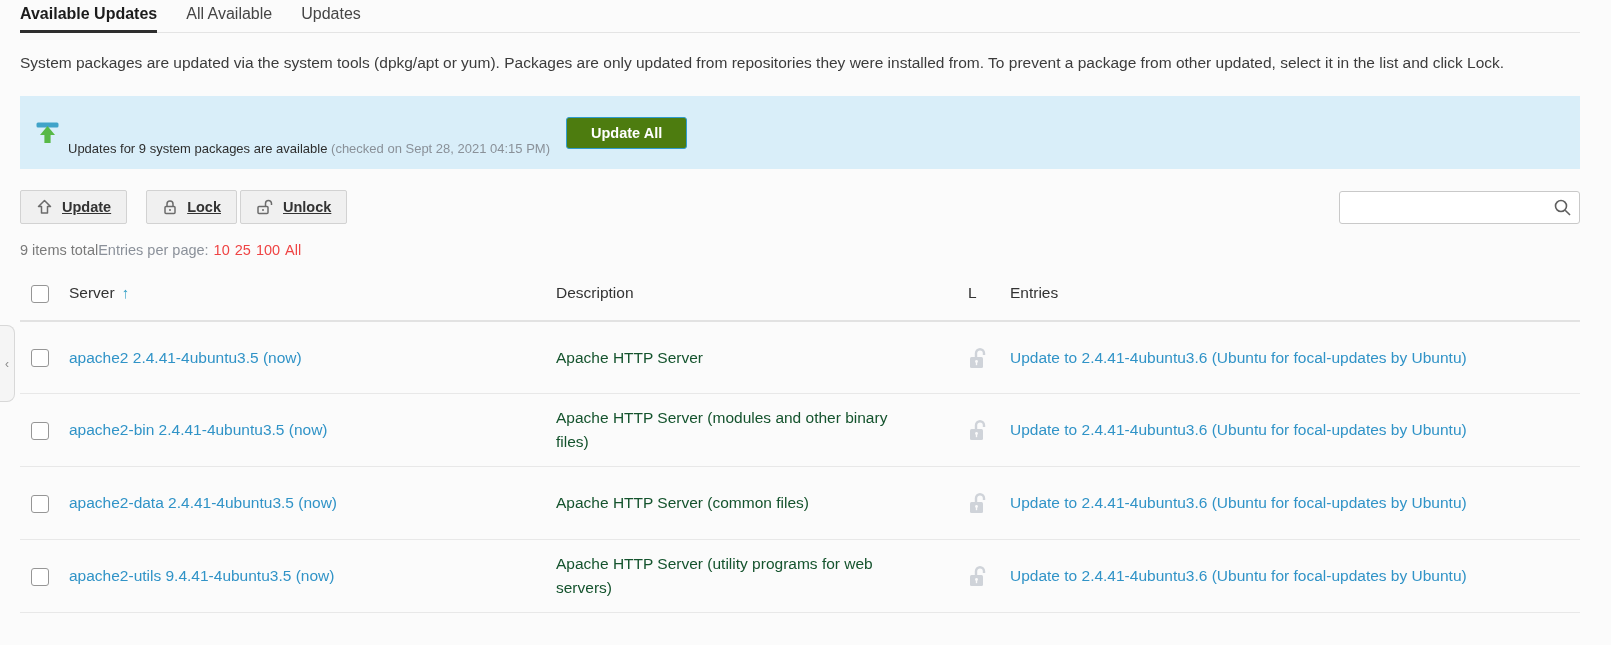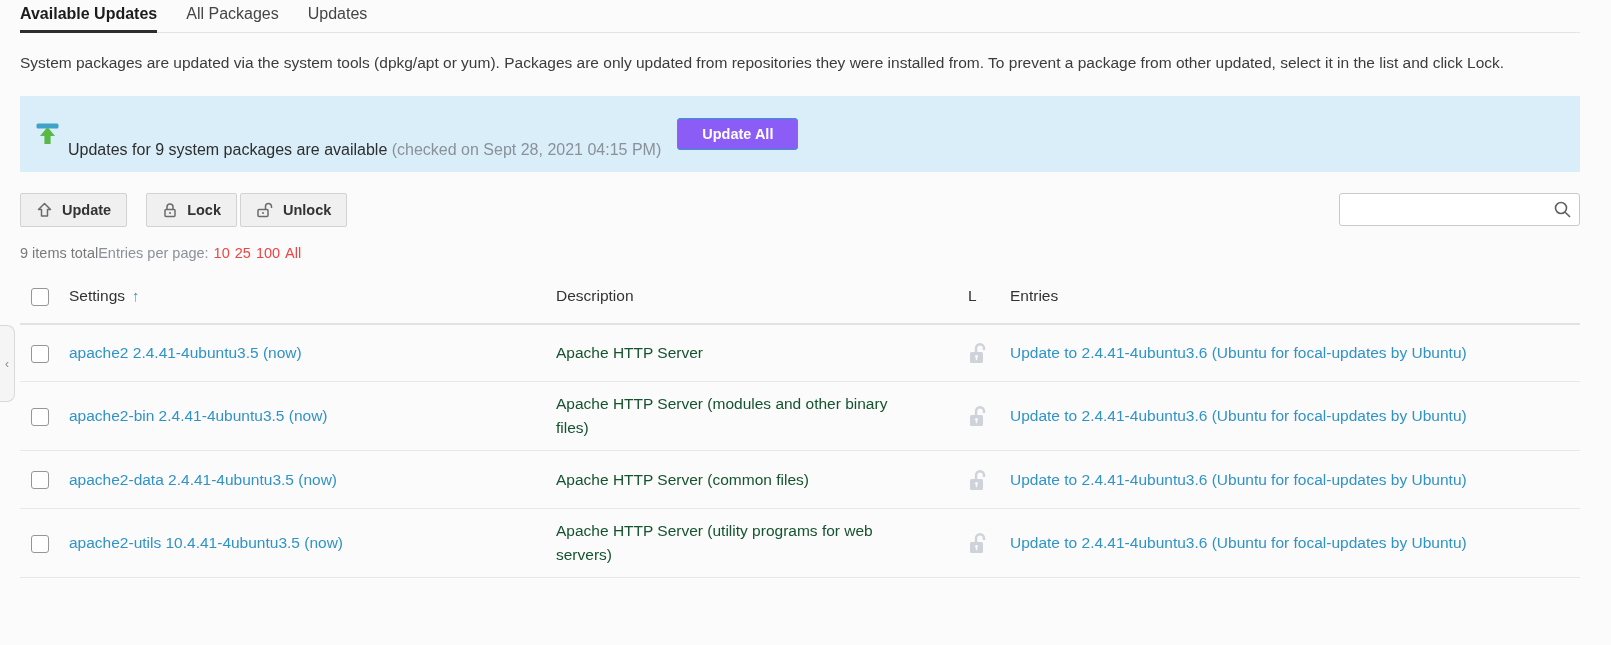--- a/index.html
+++ b/index.html
@@ -21,30 +21,30 @@
 
   
   .intro { margin-top: 19px; font-size: 15.5px; line-height: 22px; color: #3c3c3c; }
 
   
   .alert {
     margin-top: 22px; background: #d9eef9; display: flex; align-items: center;
     padding: 13px 16px; min-height: 59px;
   }
   .alert-icon { flex: 0 0 auto; margin-right: 9px; }
-  .alert-text { font-size: 16px; color: #2e2e2e; margin-top: 32px; }
+  .alert-text { font-size: 13px; color: #2e2e2e; margin-top: 32px; }
   .alert-checked { color: #8a9199; }
   .btn-primary {
-    margin-left: 16px; background: #8b5cf6; border: 1px solid #2f9bcd; border-radius: 3px;
+    margin-left: 16px; background: #4d7c0f; border: 1px solid #2f9bcd; border-radius: 3px;
     color: #fff; font-weight: 700; font-size: 14.5px; padding: 7px 24px; cursor: pointer;
     font-family: "Liberation Sans", sans-serif;
   }
 
   
-  .toolbar { margin-top: 21px; display: flex; align-items: flex-start; }
+  .toolbar { margin-top: 21px; display: flex; align-items: center; text-decoration: underline; }
   .btn {
     display: inline-flex; align-items: center; gap: 9px;
     background: #f0f0f0; border: 1px solid #d2d2d2; border-radius: 2px;
     height: 34px; padding: 0 15px; font-size: 14.5px; font-weight: 600; color: #333;
     cursor: pointer; font-family: "Liberation Sans", sans-serif;
   }
   .btn + .btn { margin-left: 19px; }
   .btn.adjacent { margin-left: 3px; }
   .btn.spaced { margin-left: 32px; }
   .search-wrap { margin-left: auto; position: relative; }
@@ -60,21 +60,21 @@
   .items-total { font-size: 14.5px; color: #7a7a7a; }
   .entries { font-size: 14.5px; color: #8b919a; }
   .entries a { color: #ef4444; text-decoration: none; margin-left: 5px; cursor: pointer; }
 
   
   table { width: 100%; border-collapse: collapse; margin-top: 6px; }
   th {
     text-align: left; font-weight: 400; font-size: 15.5px; color: #333;
     padding: 20px 0 17px 0; border-bottom: 2px solid #e2e2e2; white-space: nowrap;
   }
-  td { border-bottom: 1px solid #e8e8e8; height: 58px; vertical-align: middle; font-size: 15.5px; padding: 10px 0; }
+  td { border-bottom: 1px solid #e8e8e8; height: 73px; vertical-align: middle; font-size: 15.5px; padding: 10px 0; }
   .col-check { width: 49px; padding-left: 11px; }
   .col-package { width: 487px; }
   .col-desc { width: 412px; }
   .col-lock { width: 42px; }
   td.col-desc { color: #14532d; }
   td.col-desc .desc-text { display: inline-block; max-width: 365px; line-height: 24px; }
   a.pkg-link, a.upd-link { color: #3093c7; text-decoration: none; cursor: pointer; }
   a.upd-link { display: inline-block; max-width: 462px; line-height: 24px; }
   .sort-arrow { color: #35a0c6; margin-left: 7px; font-size: 15px; }
   input[type="checkbox"] {
@@ -93,21 +93,21 @@
 
   svg { display: block; }
 </style>
 </head>
 <body>
 
 <div class="page">
 
   <div class="tabs">
     <div class="tab active">Available Updates</div>
-    <div class="tab">All Packages</div>
+    <div class="tab">All Available</div>
     <div class="tab">Updates</div>
   </div>
 
   <p class="intro">System packages are updated via the system tools (dpkg/apt or yum). Packages are only updated from repositories they were installed from. To prevent a package from other updated, select it in the list and click Lock.</p>
 
   <div class="alert">
     <span class="alert-icon">
       <svg width="23" height="22" viewBox="0 0 23 22">
         <rect x="0.5" y="0.5" width="22" height="5" rx="1.5" fill="#41a3c9"></rect>
         <path d="M11.5 4 L19 13 H14.6 V21 H8.4 V13 H4 Z" fill="#58b947"></path>
@@ -165,21 +165,21 @@
     <span class="entries">
       <span>Entries per page:</span><a>10</a><a>25</a><a>100</a><a>All</a>
     </span>
   </div>
 
   <table>
     <thead>
       <tr>
         <th class="col-check"><input type="checkbox" style=""></th>
         <th class="col-package">
-          <span>Settings</span><span class="sort-arrow">↑</span>
+          <span>Server</span><span class="sort-arrow">↑</span>
         </th>
         <th class="col-desc">Description</th>
         <th class="col-lock">L</th>
         <th>Entries</th>
       </tr>
     </thead>
     <tbody>
       <tr>
         <td class="col-check"><input type="checkbox" style=""></td>
         <td class="col-package"><a class="pkg-link">apache2 2.4.41-4ubuntu3.5 (now)</a></td>
@@ -217,21 +217,21 @@
             <path d="M8 10 V6.2 a4 4 0 0 1 8 0 V8" fill="none" stroke="#cfd3d9" stroke-width="2.4"></path>
             <rect x="2" y="10" width="13" height="11" rx="1.5" fill="#cfd3d9"></rect>
             <circle cx="8.5" cy="14.5" r="1.4" fill="#fbfbfb"></circle>
             <rect x="7.8" y="15" width="1.4" height="3.2" fill="#fbfbfb"></rect>
           </svg>
         </span></td>
         <td><a class="upd-link">Update to 2.4.41-4ubuntu3.6 (Ubuntu for focal-updates by Ubuntu)</a></td>
       </tr>
       <tr>
         <td class="col-check"><input type="checkbox" style=""></td>
-        <td class="col-package"><a class="pkg-link">apache2-utils 10.4.41-4ubuntu3.5 (now)</a></td>
+        <td class="col-package"><a class="pkg-link">apache2-utils 9.4.41-4ubuntu3.5 (now)</a></td>
         <td class="col-desc"><span class="desc-text">Apache HTTP Server (utility programs for web servers)</span></td>
         <td class="col-lock"><span>
           <svg width="18" height="22" viewBox="0 0 18 22">
             <path d="M8 10 V6.2 a4 4 0 0 1 8 0 V8" fill="none" stroke="#cfd3d9" stroke-width="2.4"></path>
             <rect x="2" y="10" width="13" height="11" rx="1.5" fill="#cfd3d9"></rect>
             <circle cx="8.5" cy="14.5" r="1.4" fill="#fbfbfb"></circle>
             <rect x="7.8" y="15" width="1.4" height="3.2" fill="#fbfbfb"></rect>
           </svg>
         </span></td>
         <td><a class="upd-link">Update to 2.4.41-4ubuntu3.6 (Ubuntu for focal-updates by Ubuntu)</a></td>

